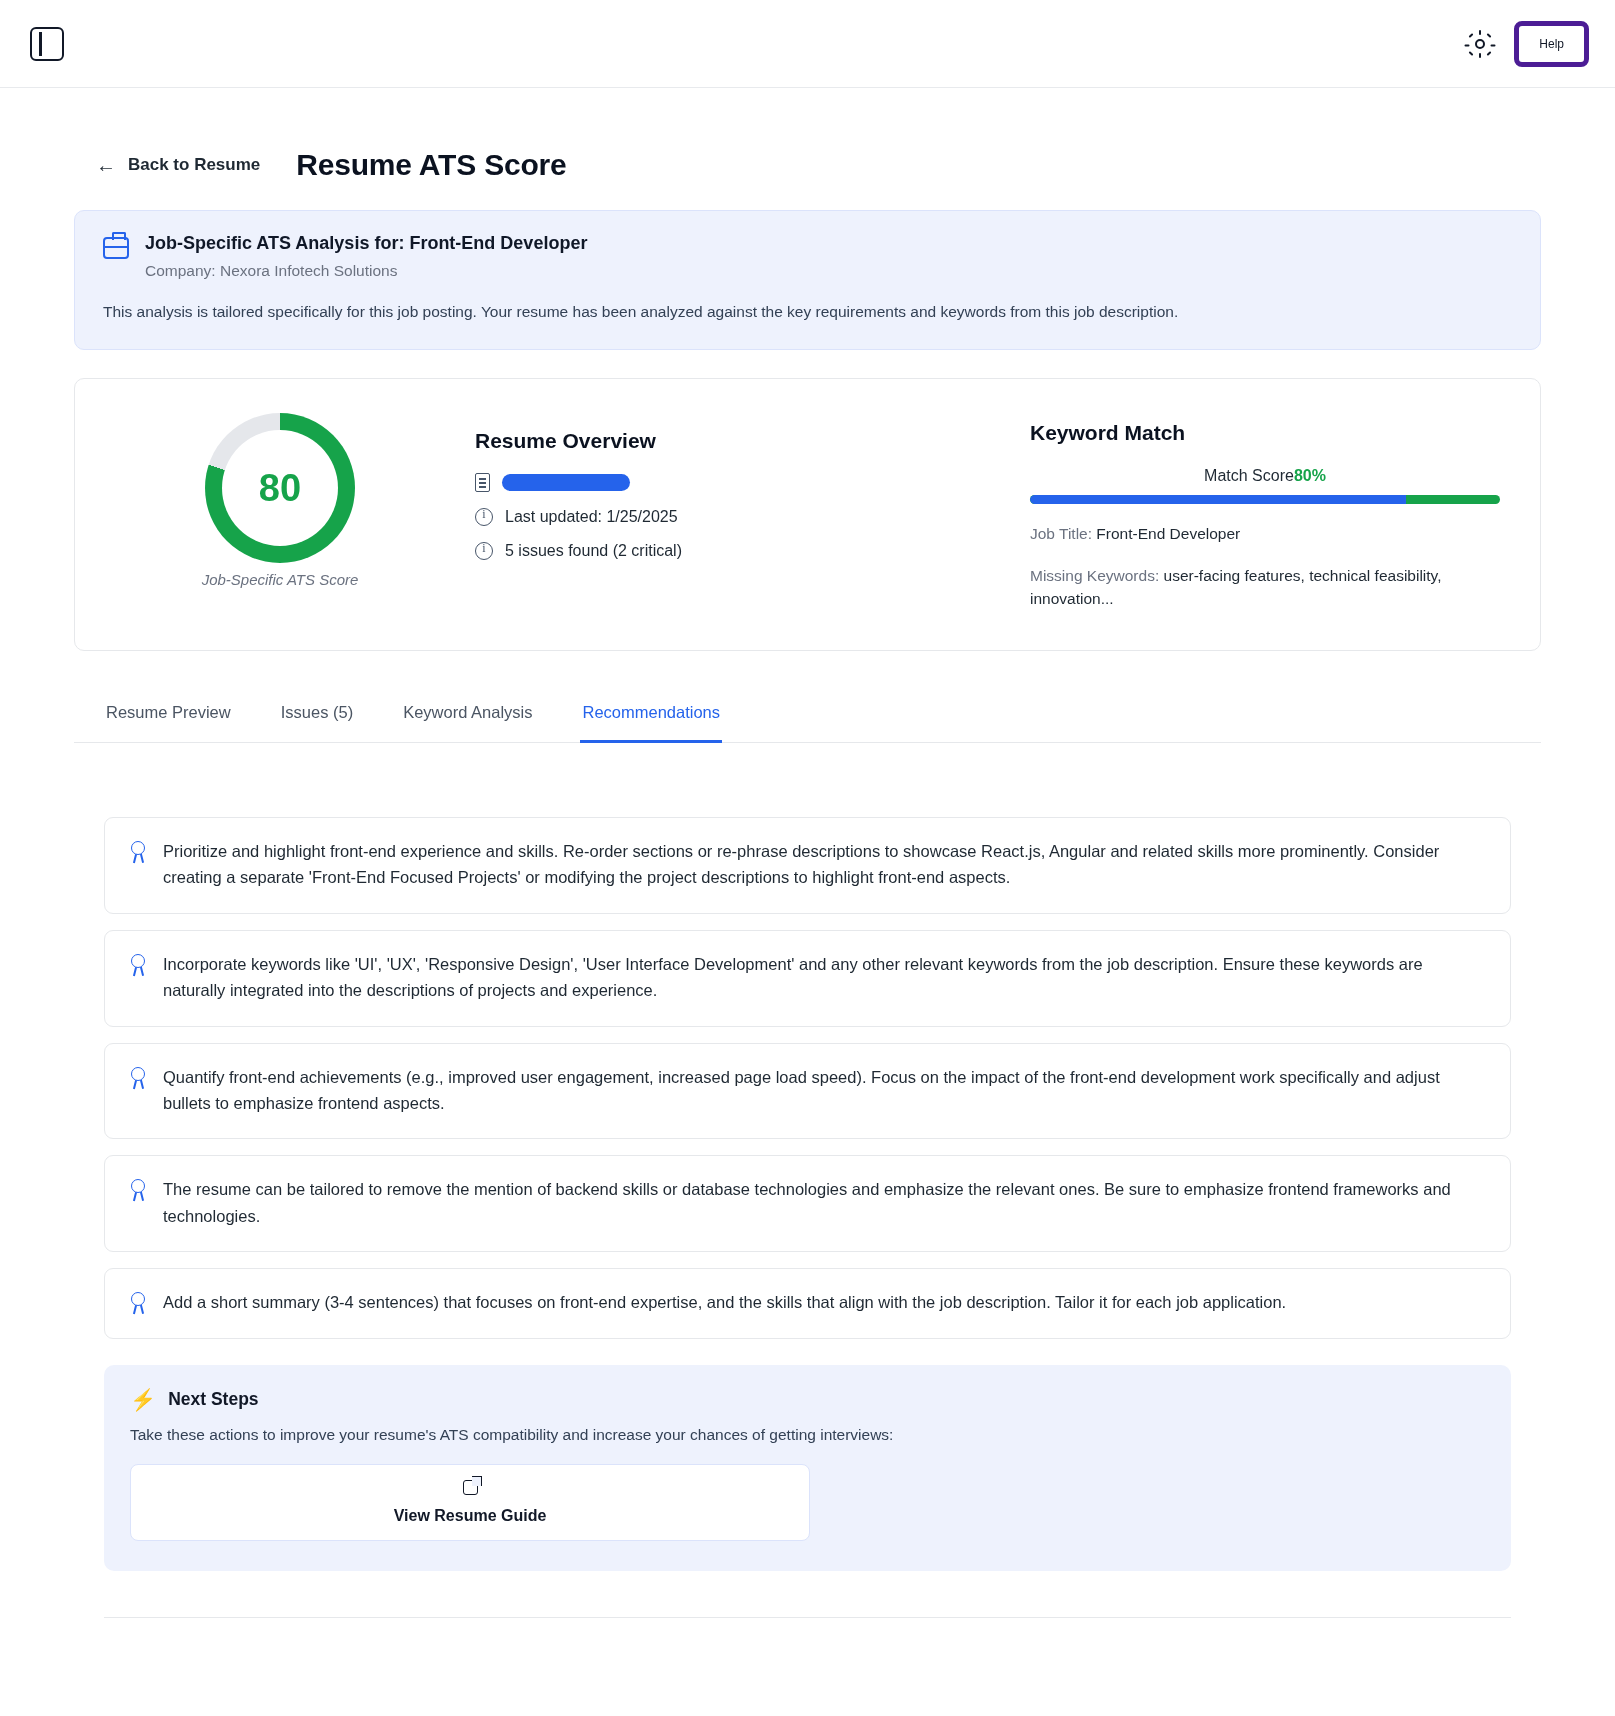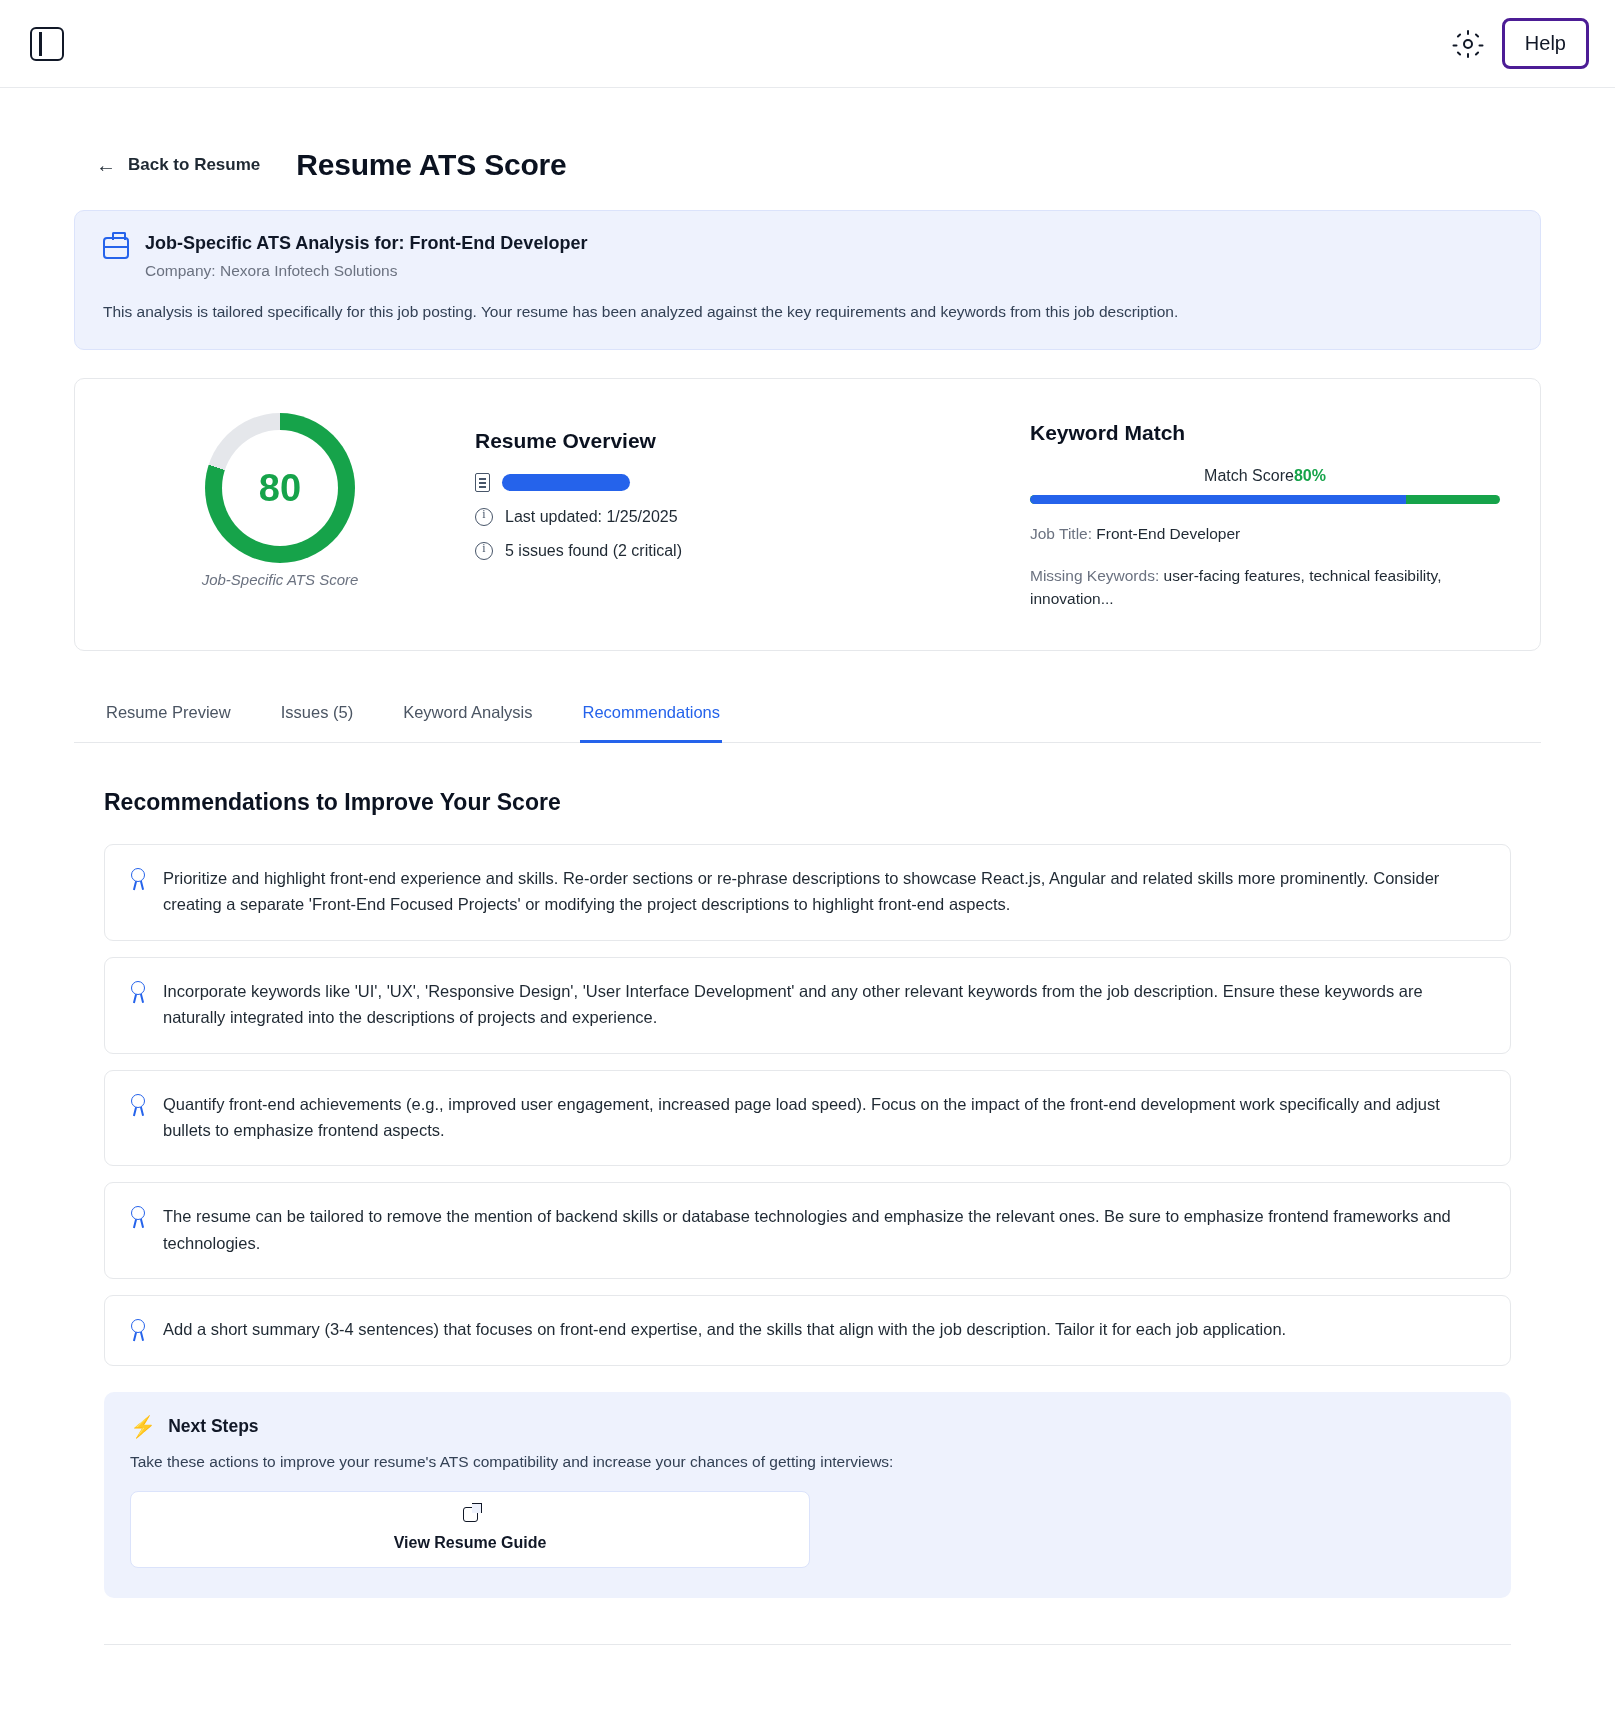--- a/index.html
+++ b/index.html
@@ -38,24 +38,24 @@
   .sun-icon { width: 28px; height: 28px; position: relative; }
   .sun-icon .core {
     position: absolute; left: 9px; top: 9px; width: 10px; height: 10px;
     border: 2px solid #111827; border-radius: 50%;
   }
   .sun-icon .ray {
     position: absolute; background: #111827; width: 2px; height: 5px;
     left: 13px; border-radius: 1px;
   }
   .help-btn {
-    border: 3px solid #4c1d95;
+    border: 5px solid #4c1d95;
     border-radius: 8px;
     background: #fff;
-    font-size: 20px;
+    font-size: 12px;
     color: #111827;
     padding: 11px 20px;
     cursor: pointer;
     font-family: "Liberation Sans", sans-serif;
   }
 
   
   .page { padding: 0 74px; }
 
   .page-head {
@@ -355,21 +355,20 @@
   </div>
 
   <div class="tabs" id="tabs">
       <div class="tab">Resume Preview</div>
       <div class="tab">Issues (5)</div>
       <div class="tab">Keyword Analysis</div>
       <div class="tab active">Recommendations</div>
     </div>
 
   <div class="rec-wrap">
-    <div class="rec-heading">Recommendations to Improve Your Score</div>
     <div class="rec-list" id="rec-list">
         <div class="rec-item">
           <span class="badge-icon">
             <span class="circ"></span>
             <span class="tail1"></span>
             <span class="tail2"></span>
           </span>
           <div class="rec-text">Prioritize and highlight front-end experience and skills. Re-order sections or re-phrase descriptions to showcase React.js, Angular and related skills more prominently. Consider creating a separate 'Front-End Focused Projects' or modifying the project descriptions to highlight front-end aspects.</div>
         </div>
         <div class="rec-item">

